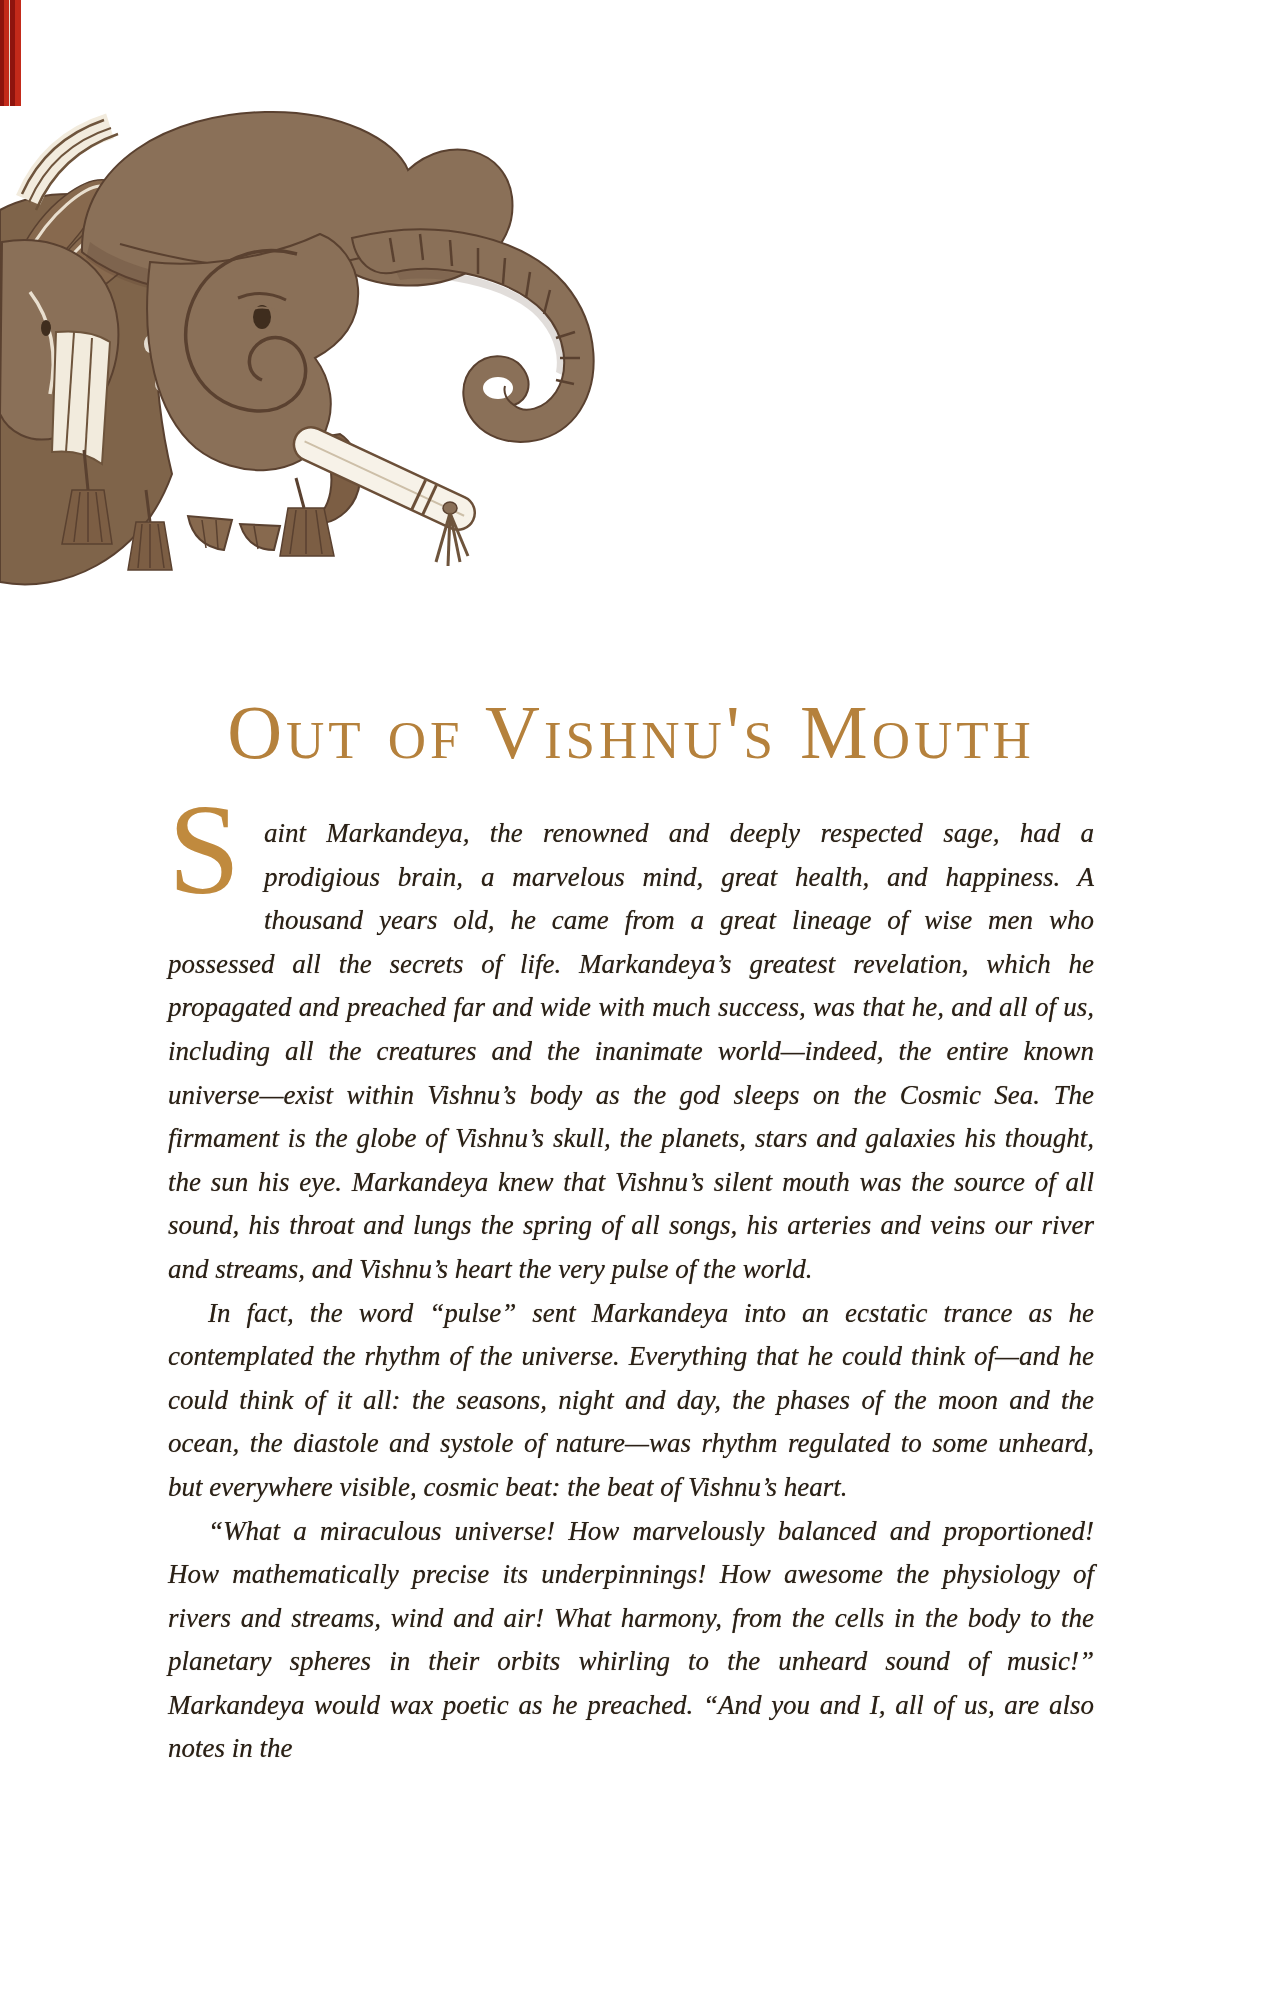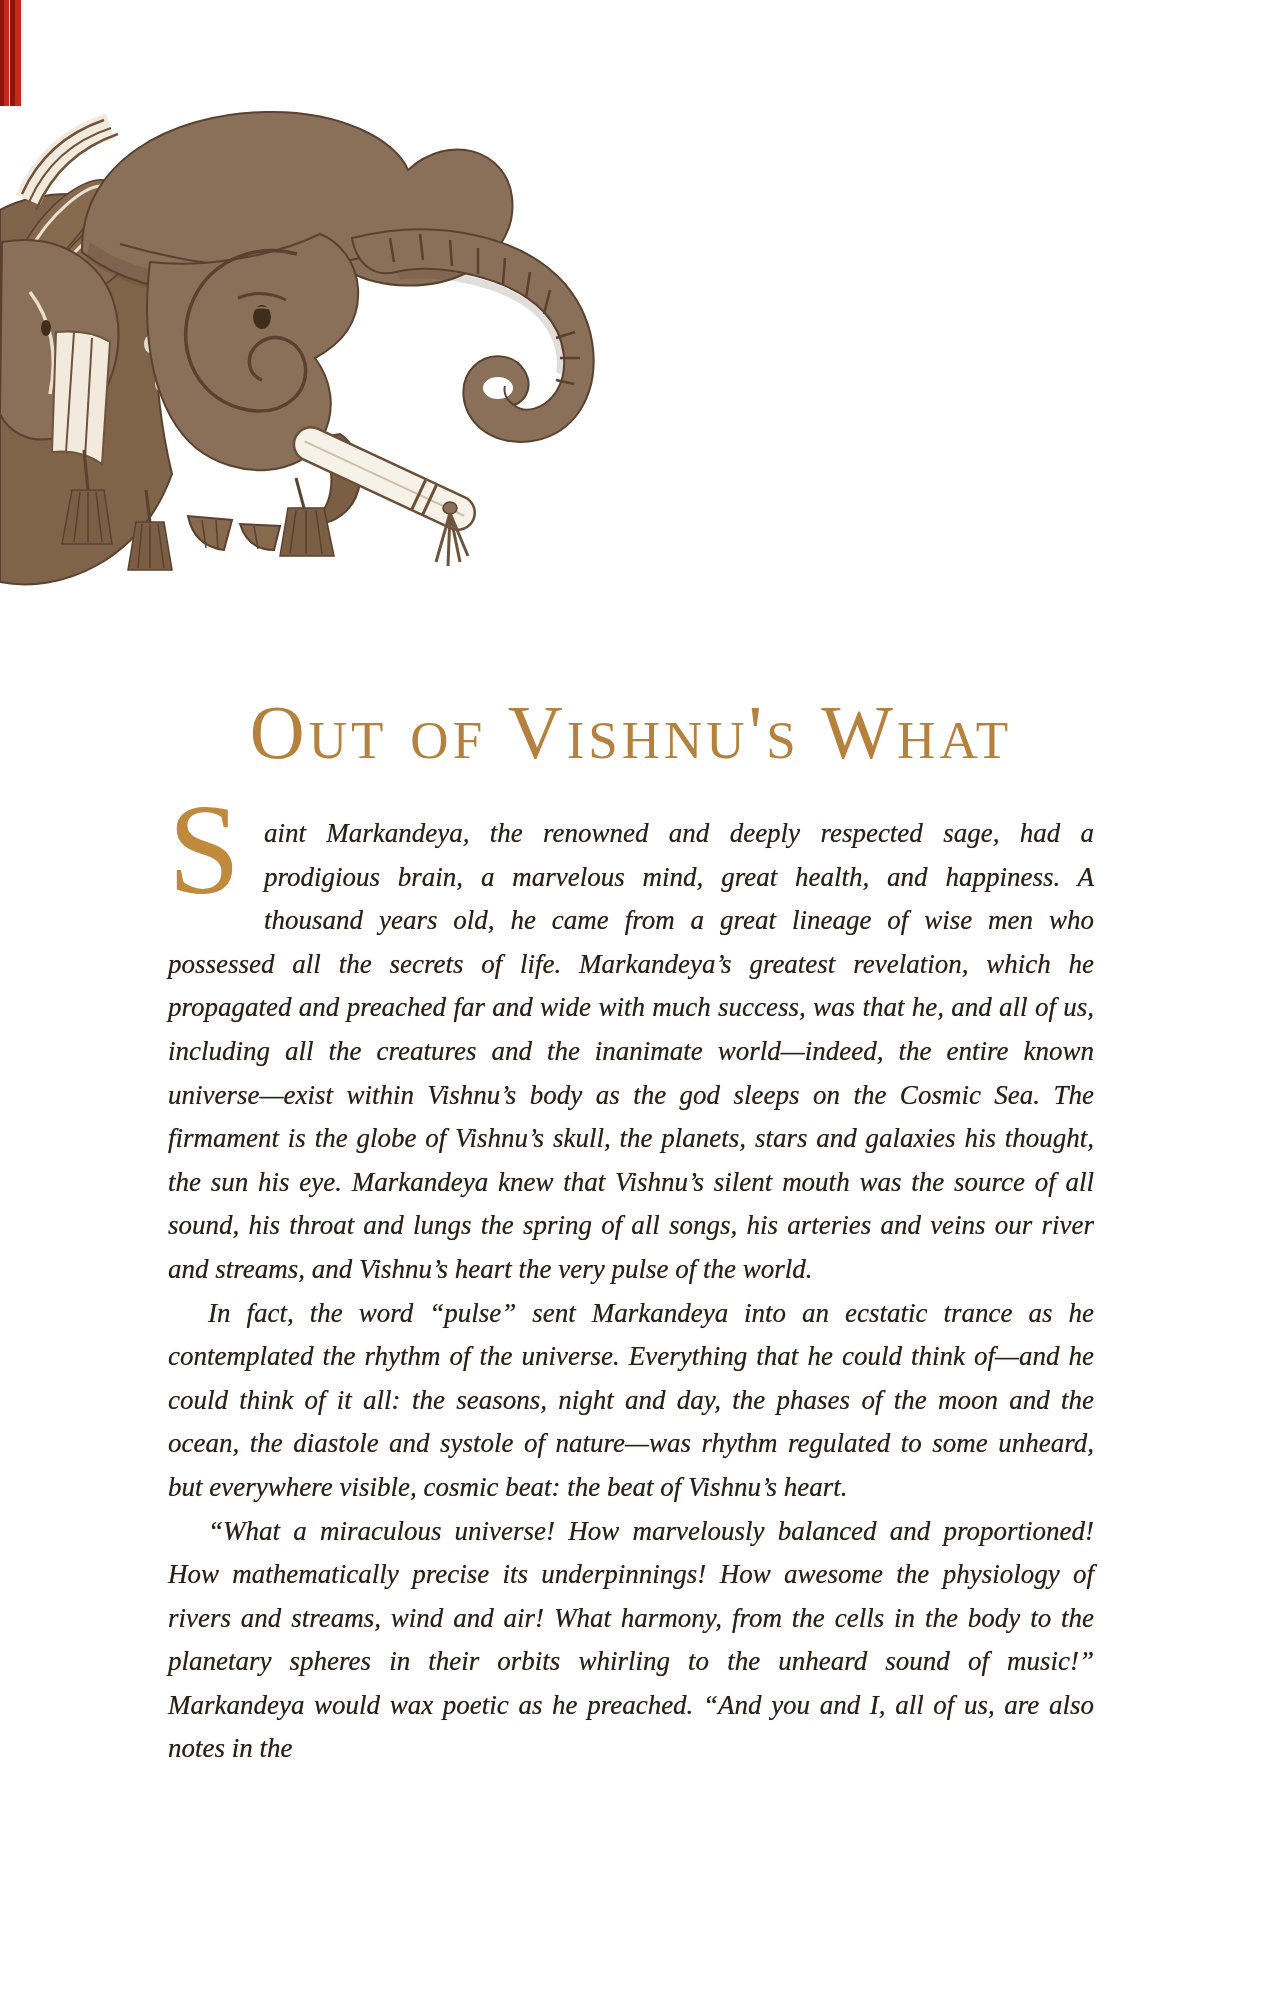--- a/index.html
+++ b/index.html
@@ -143,21 +143,21 @@
     <path d="M146,398 L150,430" stroke="#5a4130" stroke-width="3" fill="none"></path>
     <path d="M136,430 L164,430 L172,478 L128,478 Z" fill="#7c5e44" stroke="#5a4130" stroke-width="1.5"></path>
     <g stroke="#5a4130" stroke-width="1.5" fill="none">
       <path d="M142,432 L138,476"></path>
         <path d="M150,432 L150,476"></path>
         <path d="M158,432 L164,476"></path>
     </g>
   </svg>
 </div>
 
-<h1 class="title">Out of Vishnu's What</h1>
+<h1 class="title">Out of Vishnu's Mouth</h1>
 
 <span class="dropcap">S</span>
 
 <div class="text-block">
     <p class="para"><span class="dc-spacer"></span>aint Markandeya, the renowned and deeply respected sage, had a prodigious brain, a marvelous mind, great health, and happiness. A thousand years old, he came from a great lineage of wise men who possessed all the secrets of life. Markandeya’s greatest revelation, which he propagated and preached far and wide with much success, was that he, and all of us, including all the creatures and the inanimate world—indeed, the entire known universe—exist within Vishnu’s body as the god sleeps on the Cosmic Sea. The firmament is the globe of Vishnu’s skull, the planets, stars and galaxies his thought, the sun his eye. Markandeya knew that Vishnu’s silent mouth was the source of all sound, his throat and lungs the spring of all songs, his arteries and veins our river and streams, and Vishnu’s heart the very pulse of the world.</p>
     <p class="para indent">In fact, the word “pulse” sent Markandeya into an ecstatic trance as he contemplated the rhythm of the universe. Everything that he could think of—and he could think of it all: the seasons, night and day, the phases of the moon and the ocean, the diastole and systole of nature—was rhythm regulated to some unheard, but everywhere visible, cosmic beat: the beat of Vishnu’s heart.</p>
     <p class="para indent">“What a miraculous universe! How marvelously balanced and proportioned! How mathematically precise its underpinnings! How awesome the physiology of rivers and streams, wind and air! What harmony, from the cells in the body to the planetary spheres in their orbits whirling to the unheard sound of music!” Markandeya would wax poetic as he preached. “And you and I, all of us, are also notes in the</p>
   </div>
 
 </body></html>

